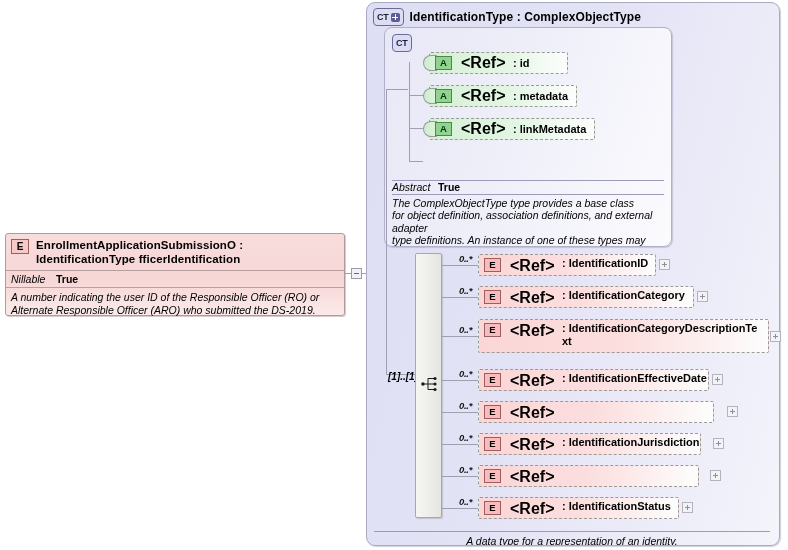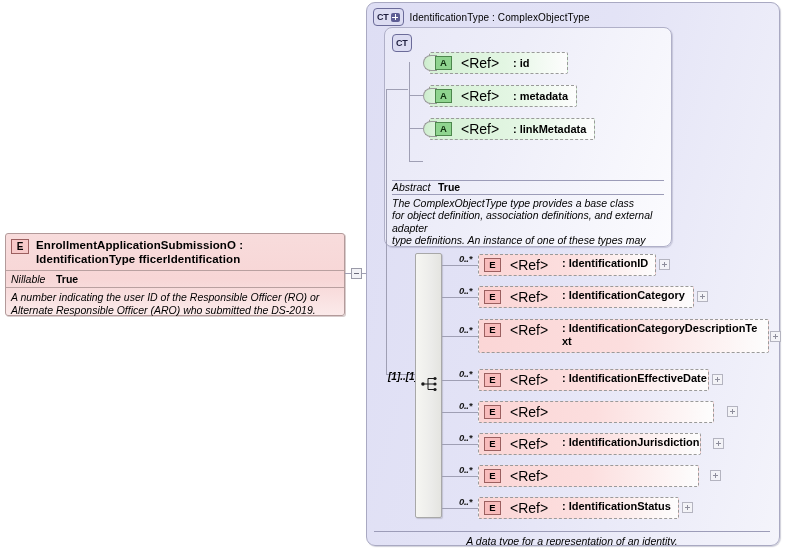--- a/index.html
+++ b/index.html
@@ -149,22 +149,22 @@
 
   .panel-title {
     position: absolute;
     left: 6px;
     top: 5px;
     display: flex;
     align-items: center;
     gap: 6px;
   }
   .panel-title .txt {
-    font-size: 10px;
-    font-weight: normal;
+    font-size: 12px;
+    font-weight: bold;
     letter-spacing: 0.1px;
   }
 
   
   #inner-ct-box {
     left: 384px;
     top: 27px;
     width: 288px;
     height: 220px;
     box-sizing: border-box;
@@ -221,22 +221,22 @@
     background: #8fd48f;
     color: #10310f;
     font-size: 9.5px;
     font-weight: bold;
     line-height: 12px;
     text-align: center;
     margin-left: 3px;
     flex: 0 0 auto;
   }
   .ref-txt {
-    font-size: 14px;
-    font-weight: normal;
+    font-size: 16px;
+    font-weight: bold;
     margin-left: 9px;
     width: 52px;
     flex: 0 0 auto;
   }
   .name-txt {
     font-size: 11px;
     font-weight: bold;
     white-space: pre-wrap;
     line-height: 13px;
   }

